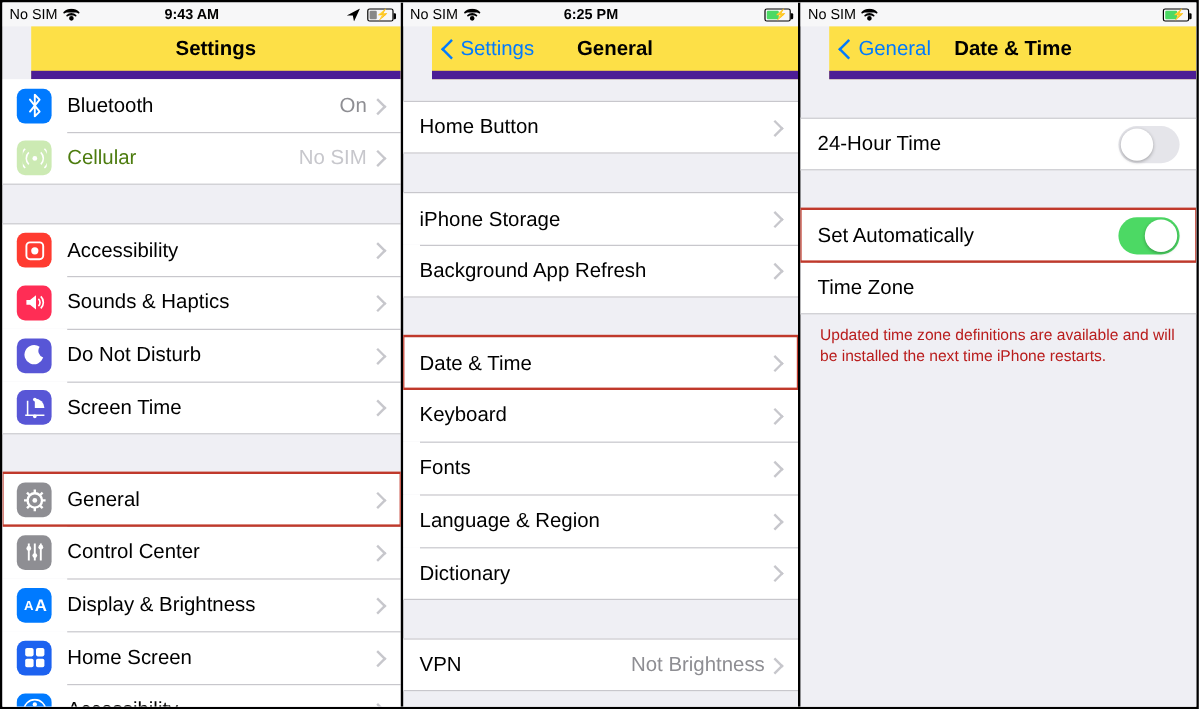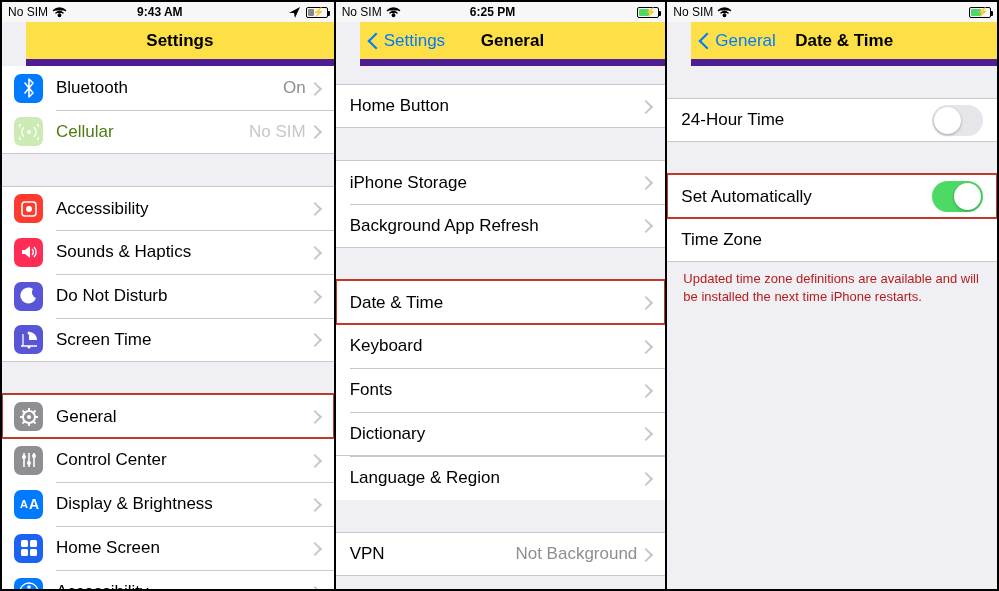--- a/index.html
+++ b/index.html
@@ -392,37 +392,37 @@
       <div class="cell">
 
     <span class="label">Keyboard</span>
     <span class="chev"></span>
   </div>
       <div class="cell">
 
     <span class="label">Fonts</span>
     <span class="chev"></span>
   </div>
+      <div class="cell">
+
+    <span class="label">Language &amp; Region</span>
+    <span class="chev"></span>
+  </div>
       <div class="cell last-in-group">
 
     <span class="label">Dictionary</span>
     <span class="chev"></span>
   </div>
-      <div class="cell">
-
-    <span class="label">Language &amp; Region</span>
-    <span class="chev"></span>
-  </div>
     </div>
     <div class="spacer"></div>
     <div class="group">
       <div class="cell first-in-group last-in-group">
 
     <span class="label">VPN</span>
-    <span class="value">Not Background</span>
+    <span class="value">Not Brightness</span>
         <span class="chev"></span>
   </div>
     </div>
     <div class="spacer"></div>
   </div>
 <div class="pane">
   <div class="status">
     <div class="left">
       <span>No SIM</span>
       <span class="wifi-icon">

